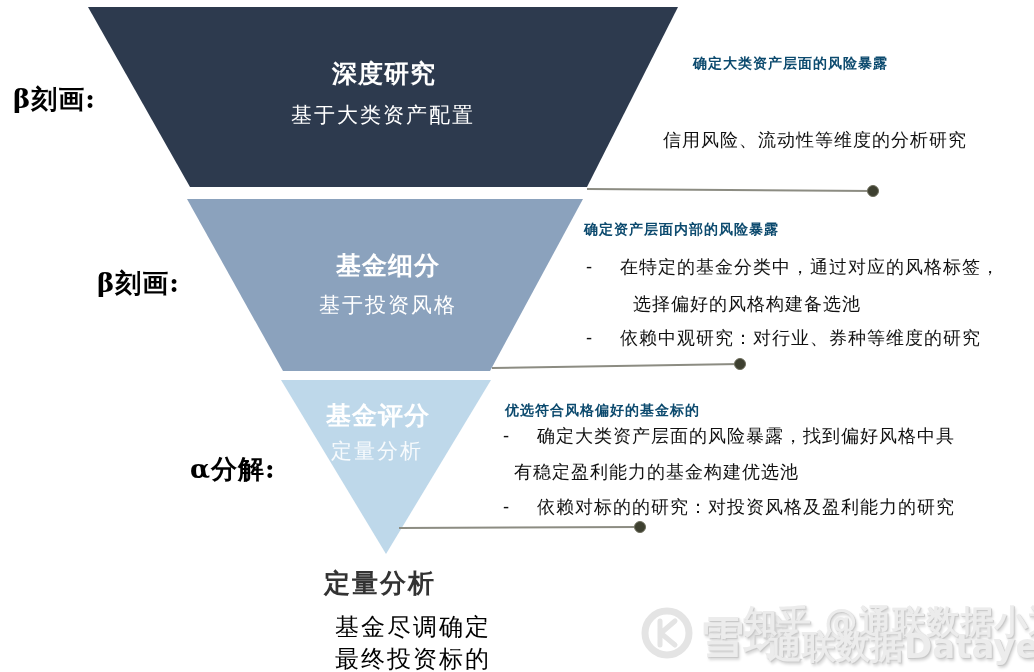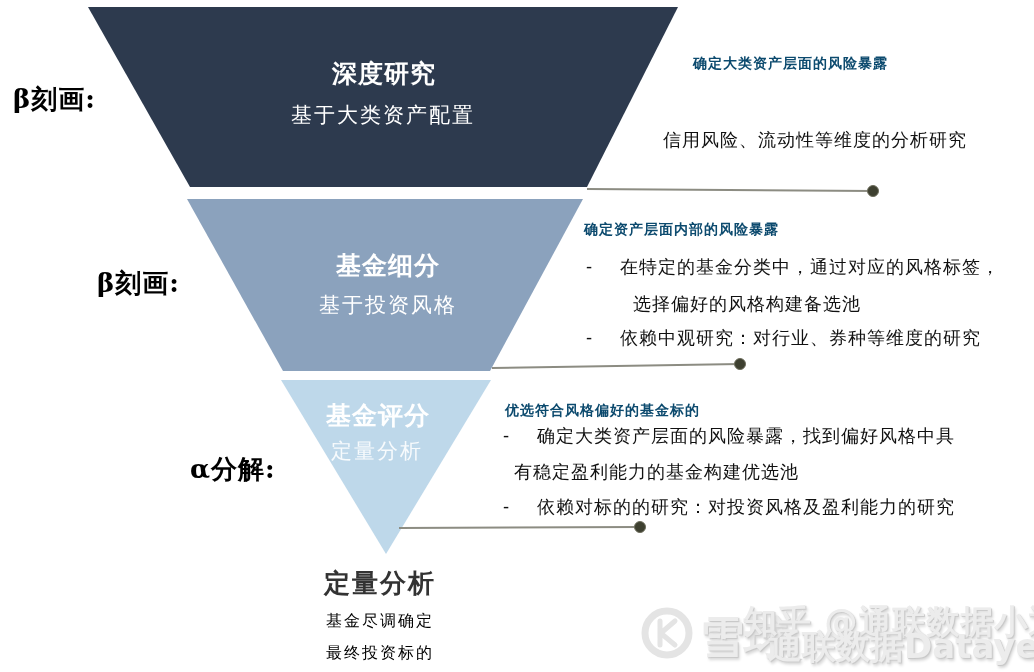--- a/index.html
+++ b/index.html
@@ -10,21 +10,21 @@
   .layer{position:absolute;left:0;top:0;}
   .abs{position:absolute;white-space:nowrap;}
   .ctr{transform:translateX(-50%);text-align:center;}
   .tier-title{font-family:"DejaVu Sans",sans-serif;font-weight:bold;font-size:25px;color:#ffffff;letter-spacing:1px;}
   .tier-sub{font-family:"DejaVu Serif",serif;font-size:21px;color:#ffffff;letter-spacing:2px;text-align:center;}
   .tier-sub.light{color:rgba(255,255,255,0.88);}
   .side-label{font-family:"DejaVu Serif",serif;font-weight:bold;font-size:26px;color:#000;letter-spacing:1px;}
   .ann-header{font-family:"DejaVu Serif",serif;font-weight:bold;font-size:14px;color:#0c4a6e;letter-spacing:1px;white-space:pre;}
   .ann-line{font-family:"DejaVu Serif",serif;font-size:18px;color:#111;letter-spacing:1px;white-space:pre;}
   .outcome-title{font-family:"DejaVu Sans",sans-serif;font-weight:bold;font-size:26px;color:#333;letter-spacing:2px;}
-  .outcome-line{font-family:Liberation Serif, serif;font-size:16px;color:#000;letter-spacing:2px;}
+  .outcome-line{font-family:Liberation Serif, serif;font-size:24px;color:#000;letter-spacing:2px;margin-left:33px;}
   .wm{font-family:"DejaVu Sans",sans-serif;font-weight:bold;color:#ececec;
       text-shadow:1px 1px 1px #c7c7c7,2px 3px 3px #d9d9d9;white-space:nowrap;}
 </style>
 </head>
 <body>
 
 <div class="stage">
 
   <svg class="layer" width="1034" height="672" viewBox="0 0 1034 672">
     <polygon points="88,7 678,7 587,187 190,187" fill="#2d3a4e"></polygon>

